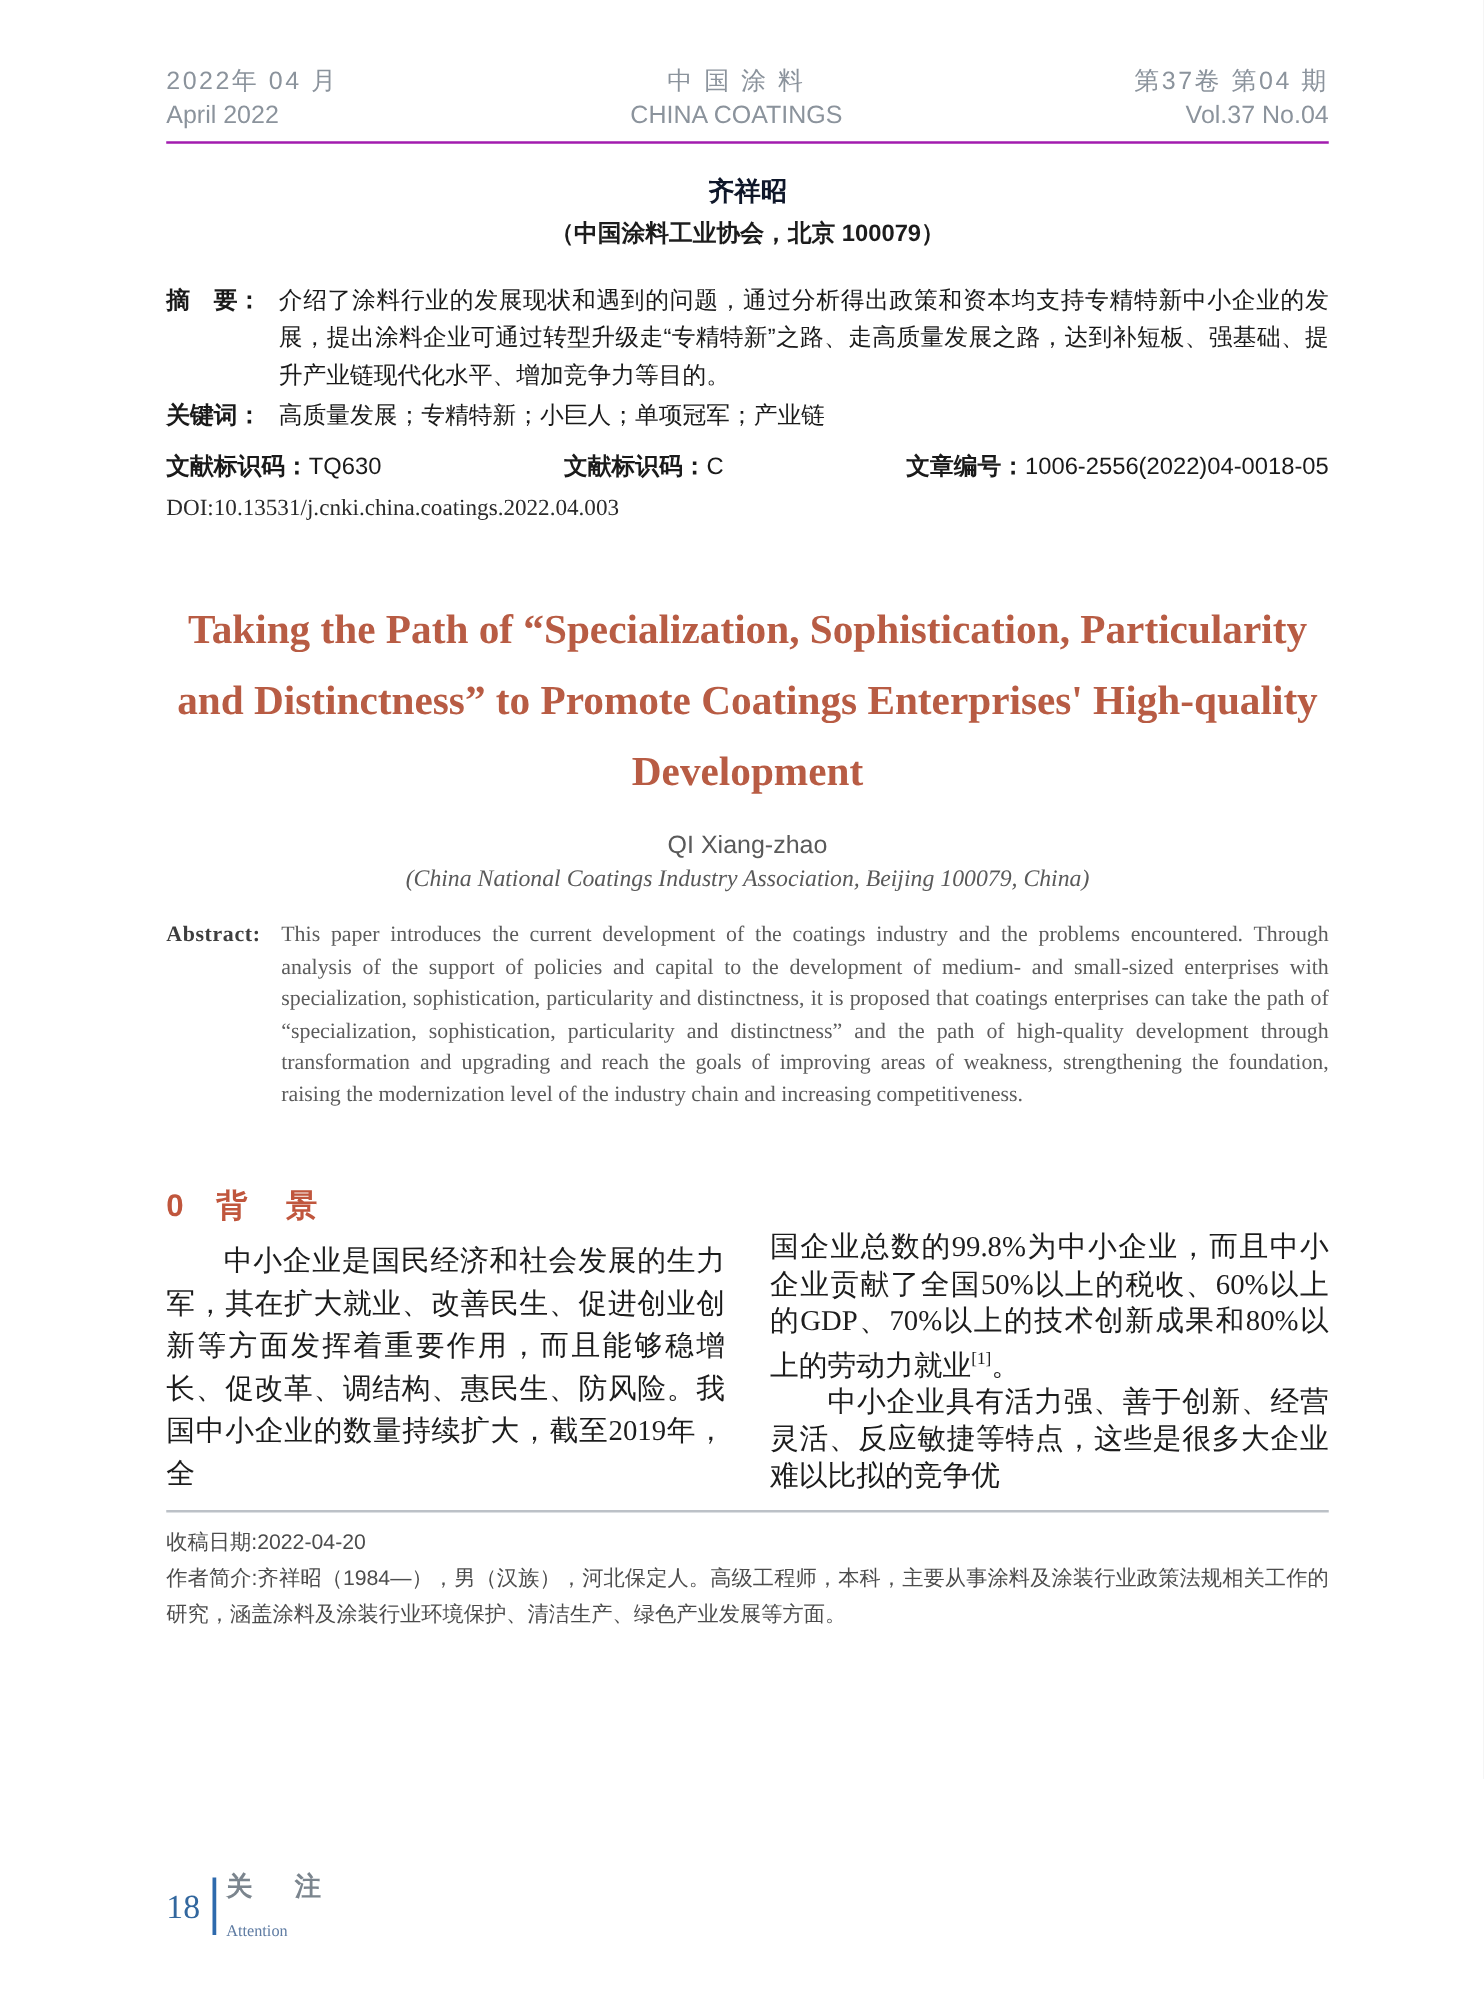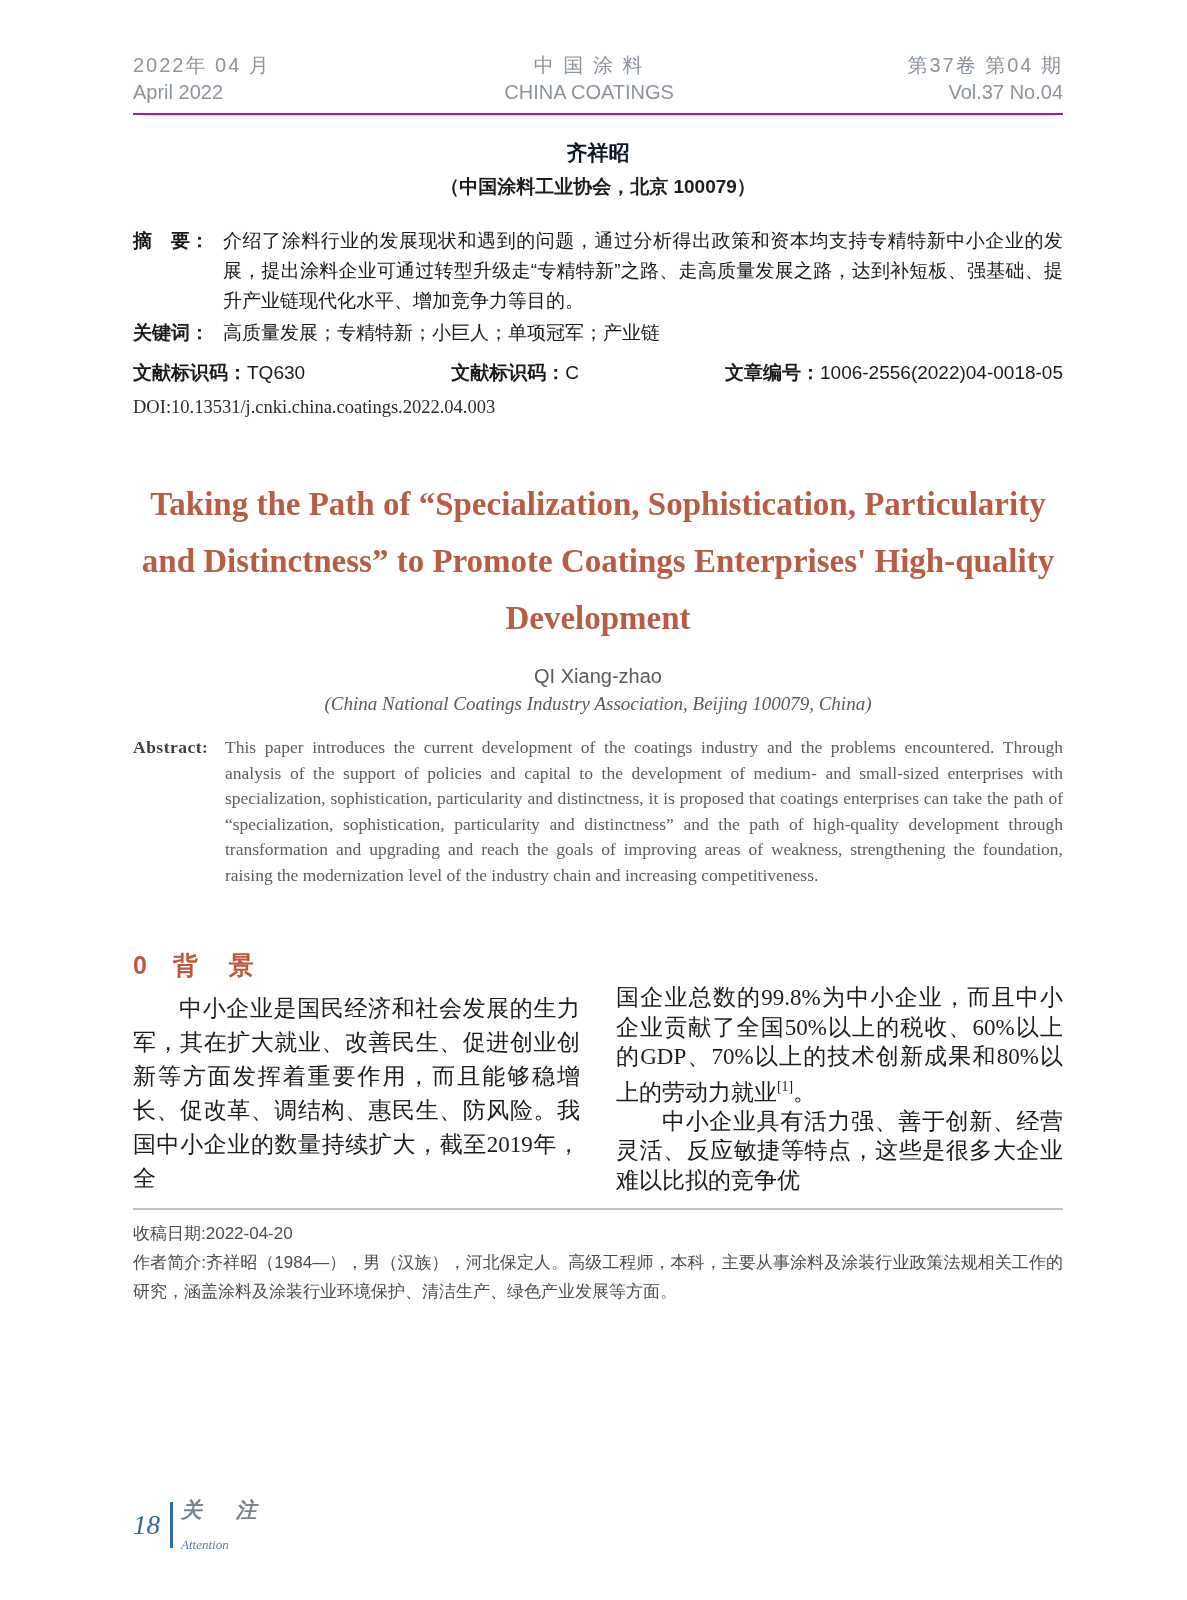--- a/index.html
+++ b/index.html
@@ -90,21 +90,21 @@
   .indent{ text-indent:2em; }
   sup{ font-size:0.6em; }
   
   .footnote{
     margin-top:12px; border-top:2px solid #bcc1c7; padding-top:9px;
     font-family:"Liberation Sans", sans-serif;
     font-size:17px; line-height:29px; color:#4c4c4c;
     text-align:justify;
   }
   
-  .page-footer{ position:absolute; left:133px; bottom:48px; display:flex; align-items:center;font-style:italic; }
+  .page-footer{ position:absolute; left:133px; bottom:48px; display:flex; align-items:center; }
   .pagenum{ font-family:"Liberation Serif", serif; font-size:27px; color:#32679e; }
   .footer-bar{ width:3px; height:46px; background:#2e6aad; margin:0 8px 0 10px; }
   .footer-sec-zh{
     font-family:"Liberation Sans", sans-serif; font-weight:700;
     font-size:21px; color:#7b858e; letter-spacing:14px; line-height:24px;
   }
   .footer-sec-en{
     font-family:"Liberation Serif", serif;
     font-size:13px; color:#5f7ca3; line-height:15px;margin-top:15px;
   }

